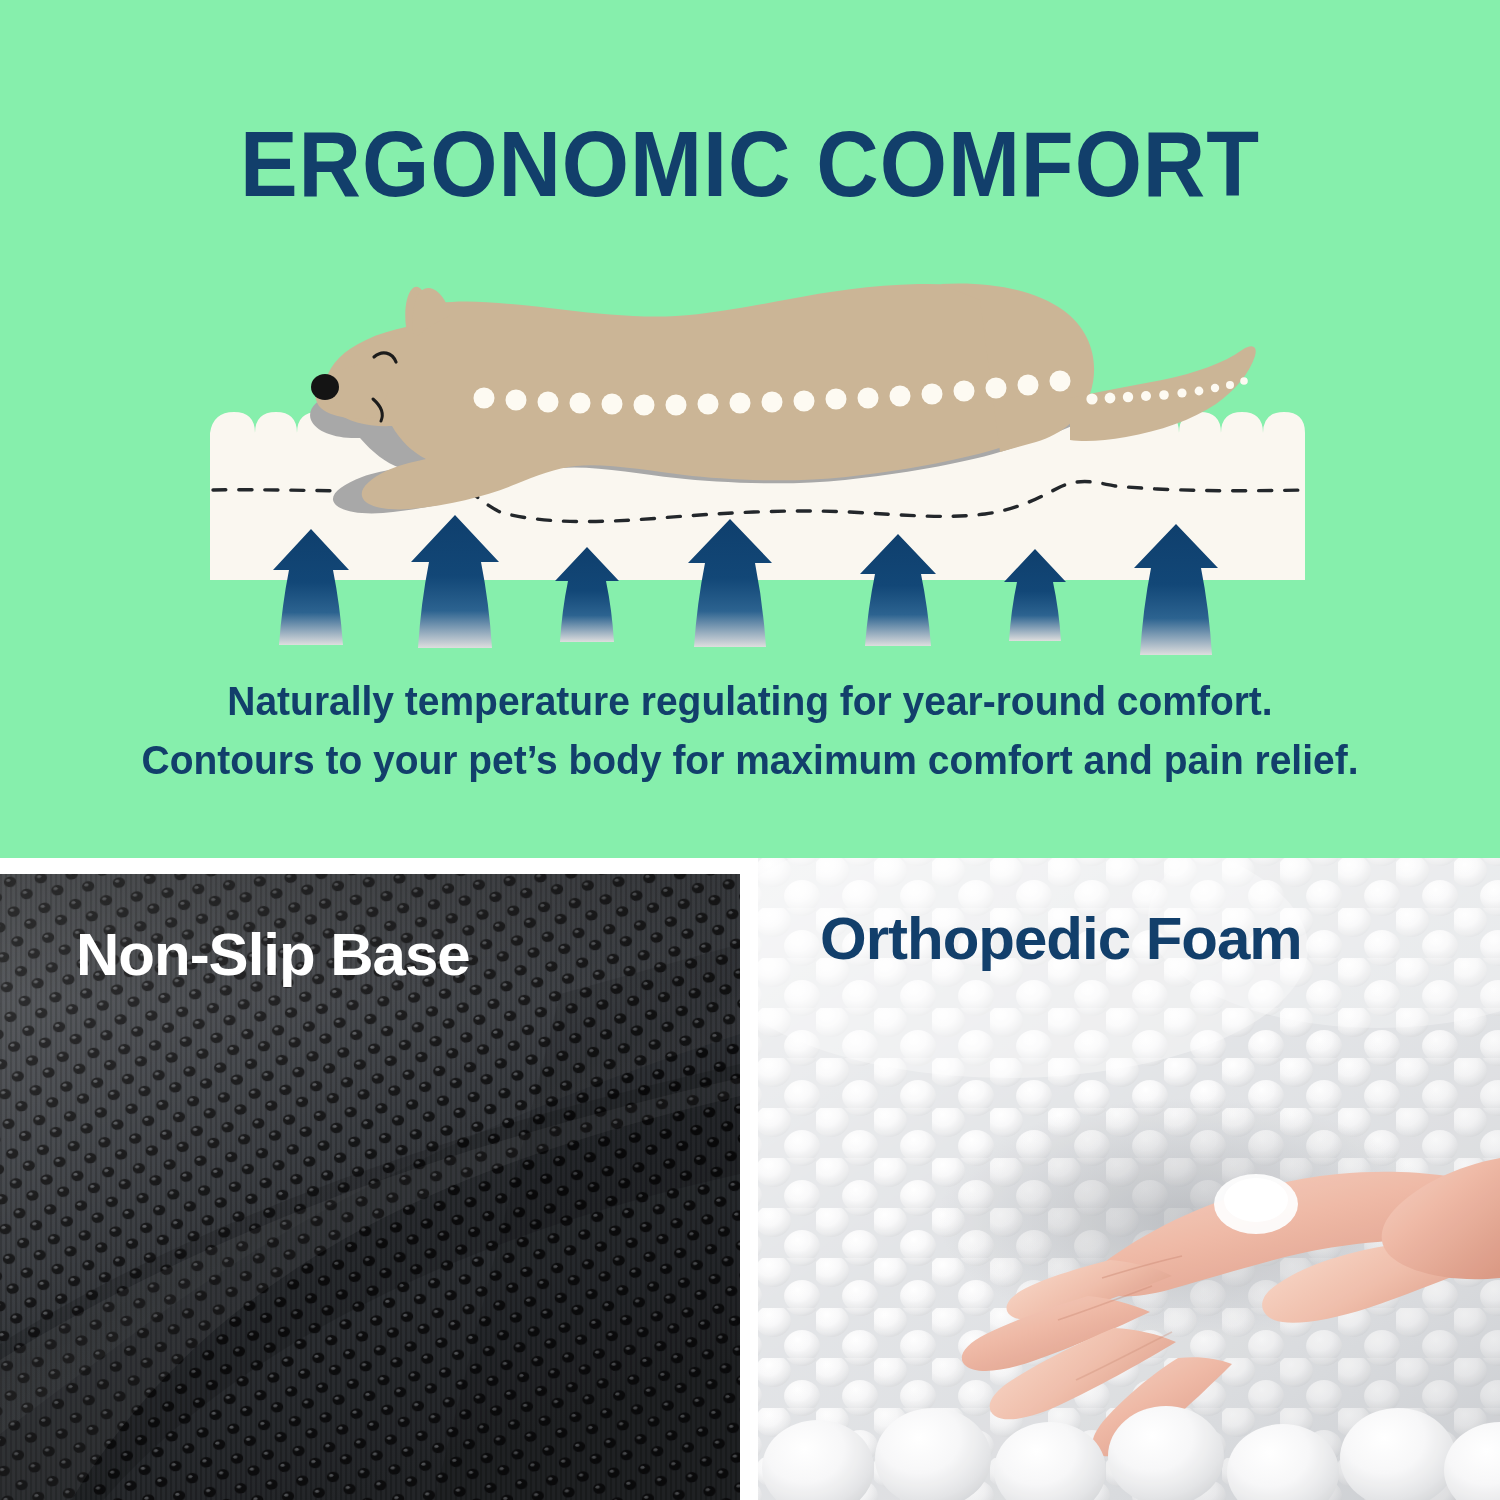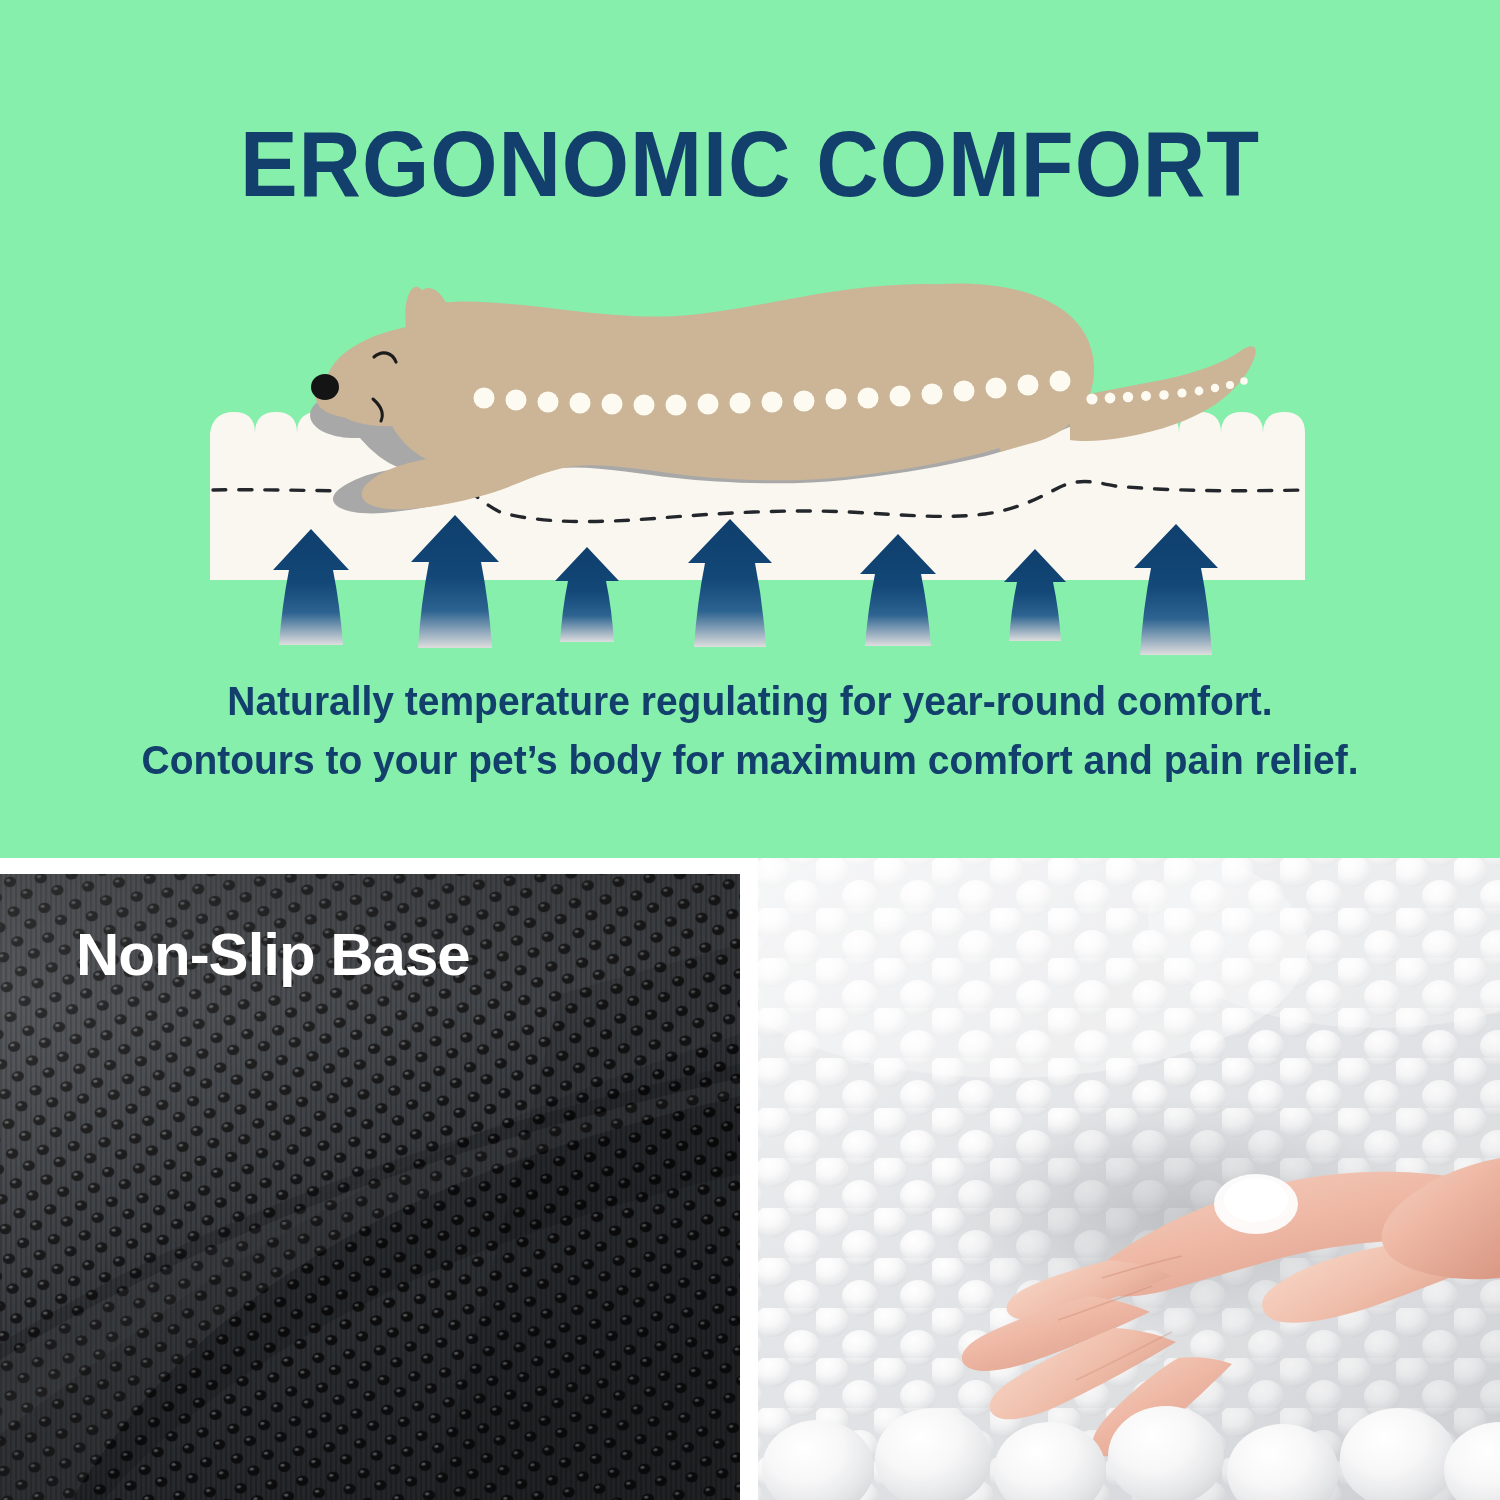--- a/index.html
+++ b/index.html
@@ -461,16 +461,17 @@
           <ellipse cx="175" cy="600" rx="58" ry="50" fill="url(#eggCell)"></ellipse>
           <ellipse cx="292" cy="612" rx="56" ry="48" fill="url(#eggCell)"></ellipse>
           <ellipse cx="408" cy="598" rx="58" ry="50" fill="url(#eggCell)"></ellipse>
           <ellipse cx="525" cy="614" rx="56" ry="48" fill="url(#eggCell)"></ellipse>
           <ellipse cx="640" cy="600" rx="58" ry="50" fill="url(#eggCell)"></ellipse>
           <ellipse cx="742" cy="612" rx="56" ry="48" fill="url(#eggCell)"></ellipse>
         </g>
 
         <rect width="742" height="642" fill="#ffffff" opacity="0.06"></rect>
       </svg>
+      <div class="panel-label label-right">Orthopedic Foam</div>
     </div>
 
   </div>
 </div>
 
 </body></html>

